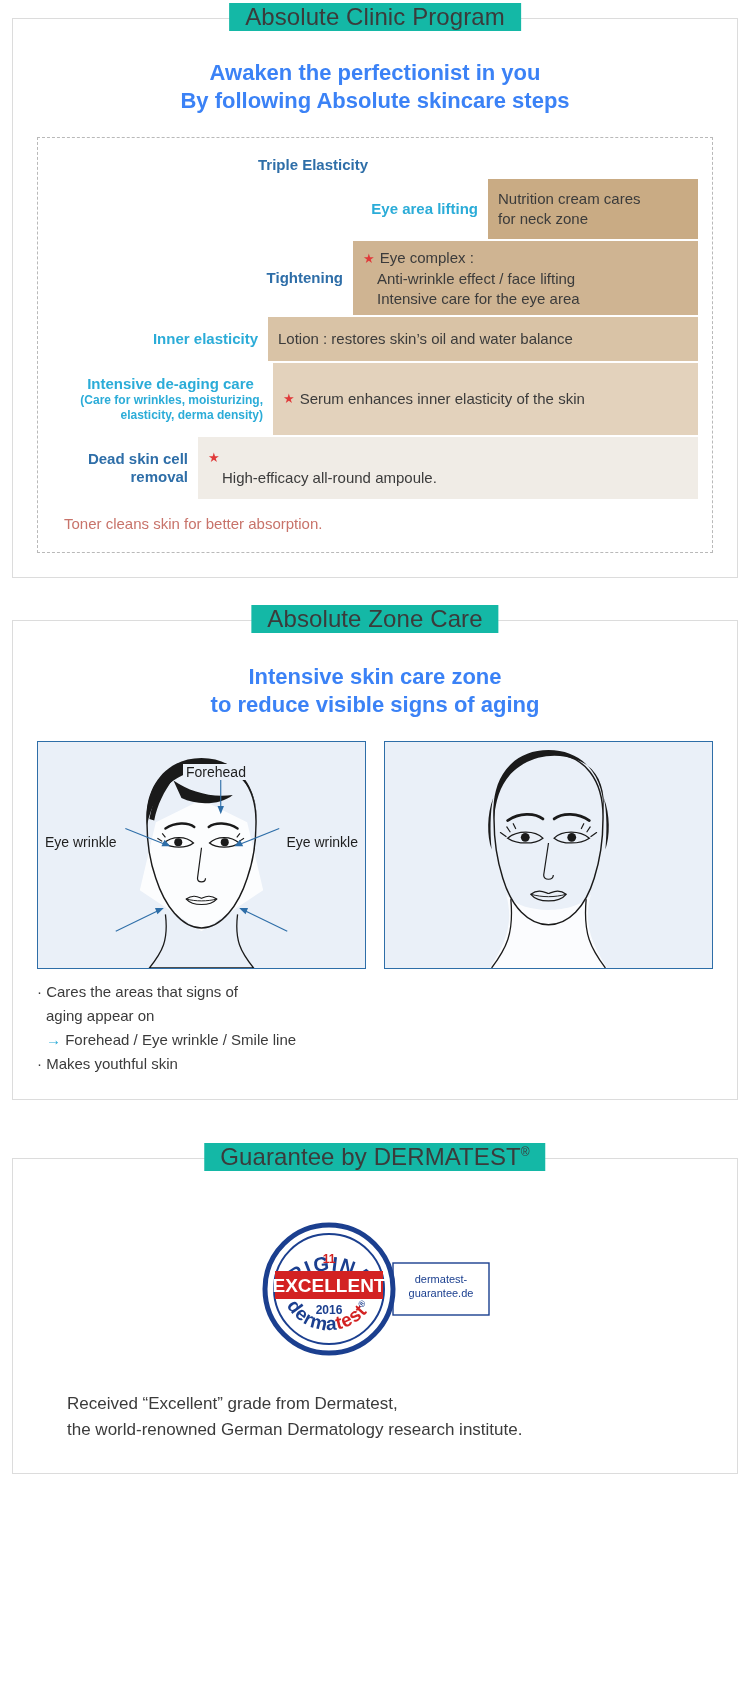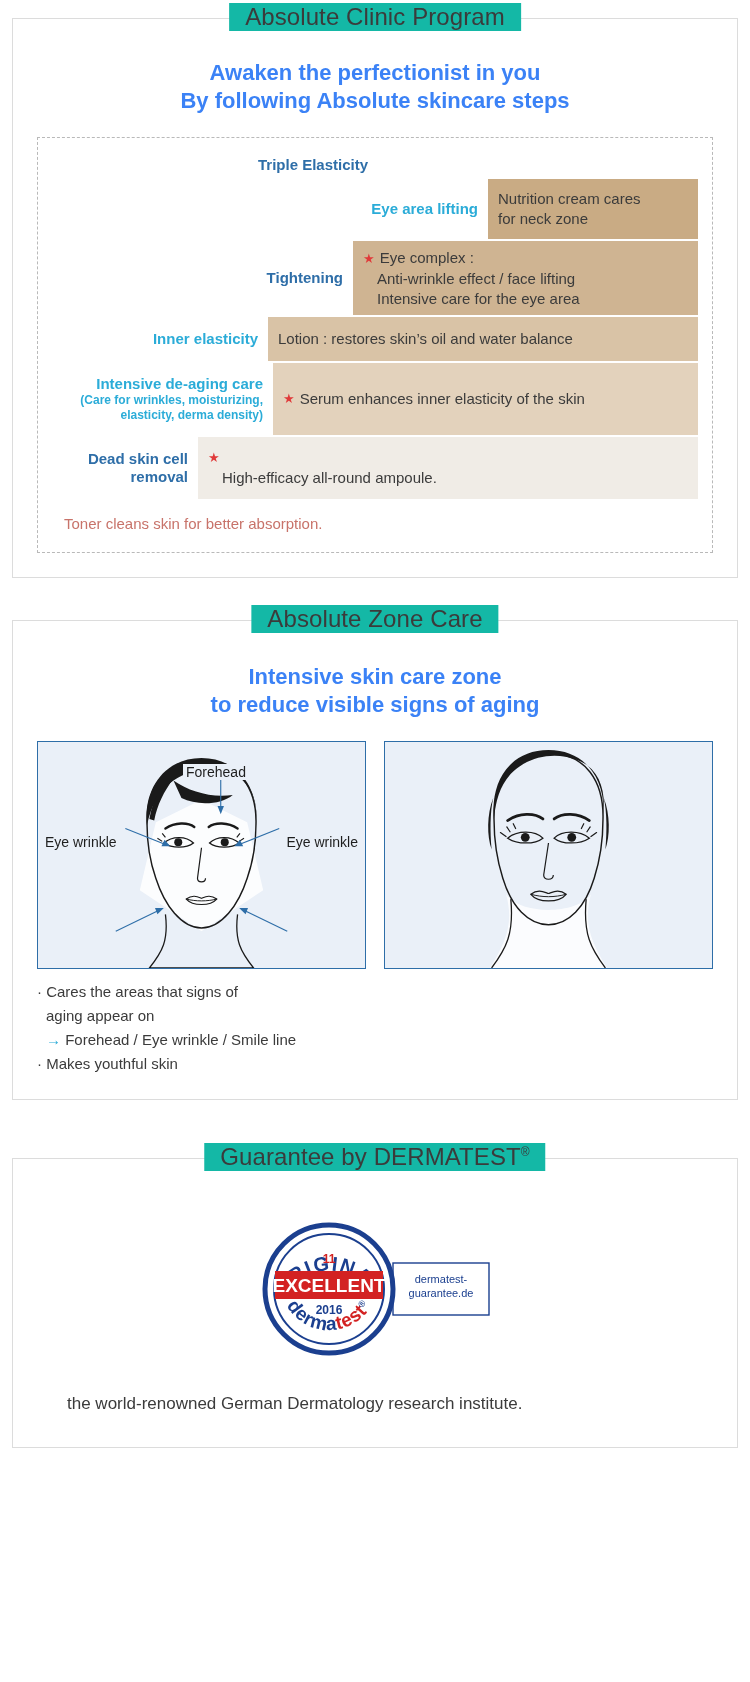--- a/index.html
+++ b/index.html
@@ -187,21 +187,21 @@
       </div>
 
       <div class="row">
         <div class="label" style="width:190px;">Inner elasticity</div>
         <div class="bar" style="width:430px;background:#d9c3a6;height:44px;">
           <span>Lotion : restores skin’s oil and water balance</span>
         </div>
       </div>
 
       <div class="row">
-        <div class="label" style="width:195px;flex-direction:column;align-items:flex-end;justify-content:center;">
+        <div class="label" style="width:195px;flex-direction:column;justify-content:center;">
           <div>Intensive de-aging care</div>
           <div style="font-size:12px;line-height:15px;font-weight:600;">(Care for wrinkles, moisturizing, elasticity, derma density)</div>
         </div>
         <div class="bar" style="width:425px;background:#e3d2bc;height:72px;">
           <span class="star">★</span>
           <span>Serum enhances inner elasticity of the skin</span>
         </div>
       </div>
 
       <div class="row">
@@ -352,17 +352,18 @@
         <path id="arcBot" d="M36,76 A49,49 0 0,0 132,76" fill="none"></path>
         <text font-family="Liberation Sans, sans-serif" font-size="19" font-weight="bold" letter-spacing="0.5">
           <textPath href="#arcBot" startOffset="50%" text-anchor="middle">
             <tspan fill="#1b3f8f">derma</tspan><tspan fill="#d32222">test</tspan><tspan fill="#1b3f8f" font-size="9" dy="-6">®</tspan>
           </textPath>
         </text>
       </svg>
     </div>
 
     <div class="seal-note">
+      <div>Received “Excellent” grade from Dermatest,</div>
       <div>the world-renowned German Dermatology research institute.</div>
     </div>
   </div>
 
 </div>
 
 </body></html>

